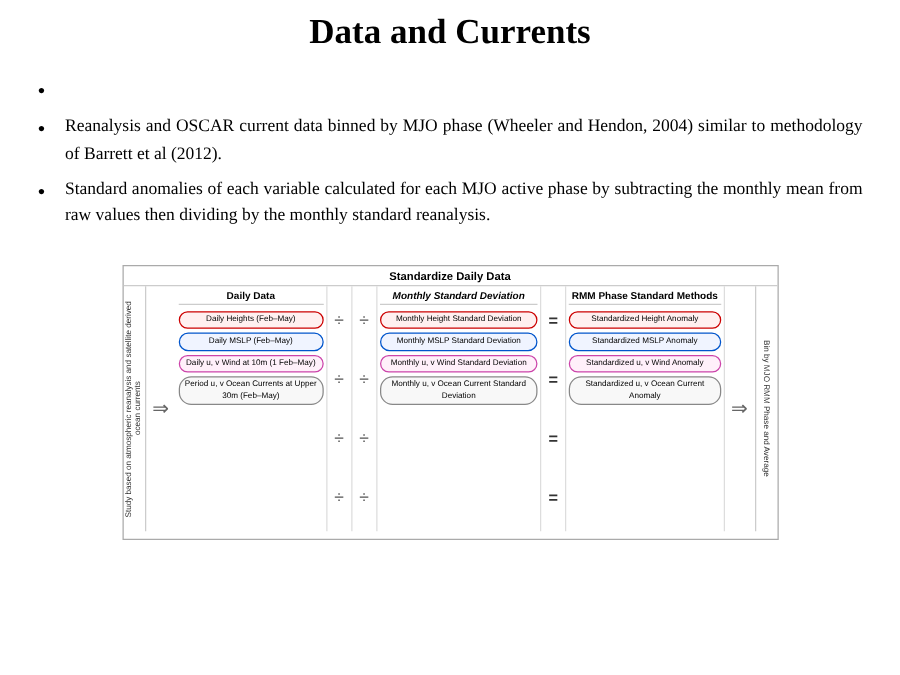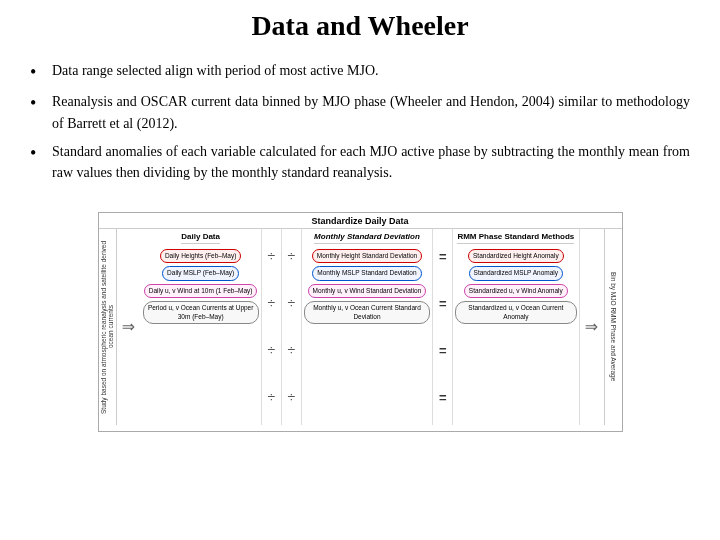--- a/index.html
+++ b/index.html
@@ -100,21 +100,20 @@
       color: #333;
     }
 
     .col {
       flex: 1;
       border-right: 1px solid #ddd;
       padding: 3px 2px;
       display: flex;
       flex-direction: column;
       gap: 3px;
-      align-items: center;
     }
     .col:last-child { border-right: none; }
 
     .data-box {
       border: 1.5px solid;
       border-radius: 10px;
       padding: 2px 4px;
       font-size: 6.5px;
       text-align: center;
       line-height: 1.3;
@@ -164,26 +163,25 @@
     .equals-sign {
       font-size: 13px;
       color: #333;
       font-weight: bold;
     }
   </style>
 </head>
 <body>
 
 <div class="page">
-  <div class="title">Data and Wheeler</div>
+  <div class="title">Data and Currents</div>
 
   <div class="bullets">
     <div class="bullet-item">
       <span class="bullet-dot">•</span>
-      <span class="bullet-text">Data range selected align with period of most active MJO.</span>
     </div>
     <div class="bullet-item">
       <span class="bullet-dot">•</span>
       <span class="bullet-text">Reanalysis and OSCAR current data binned by MJO phase (Wheeler and Hendon, 2004) similar to methodology of Barrett et al (2012).</span>
     </div>
     <div class="bullet-item">
       <span class="bullet-dot">•</span>
       <span class="bullet-text">Standard anomalies of each variable calculated for each MJO active phase by subtracting the monthly mean from raw values then dividing by the monthly standard reanalysis.</span>
     </div>
   </div>

